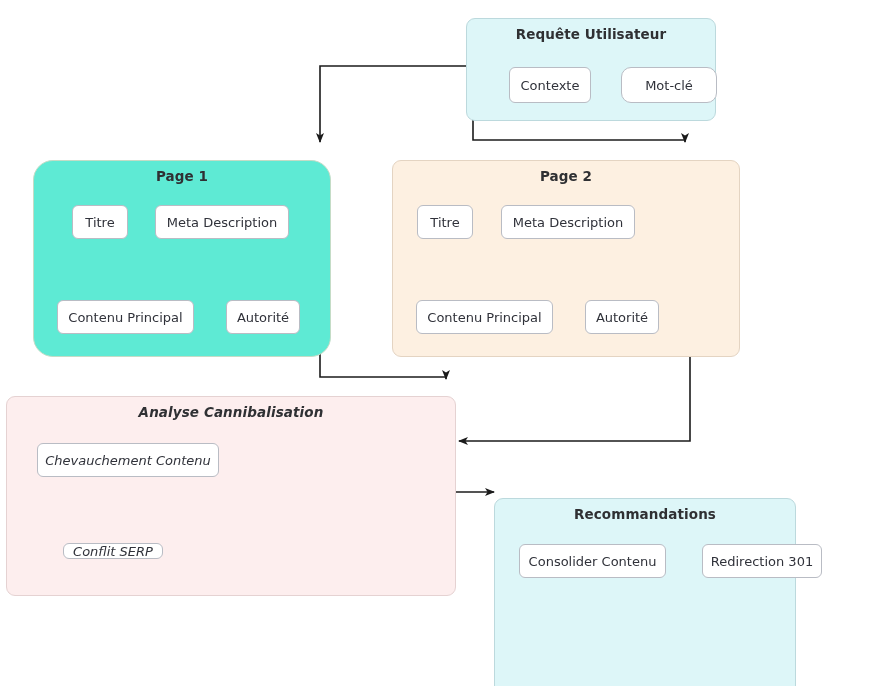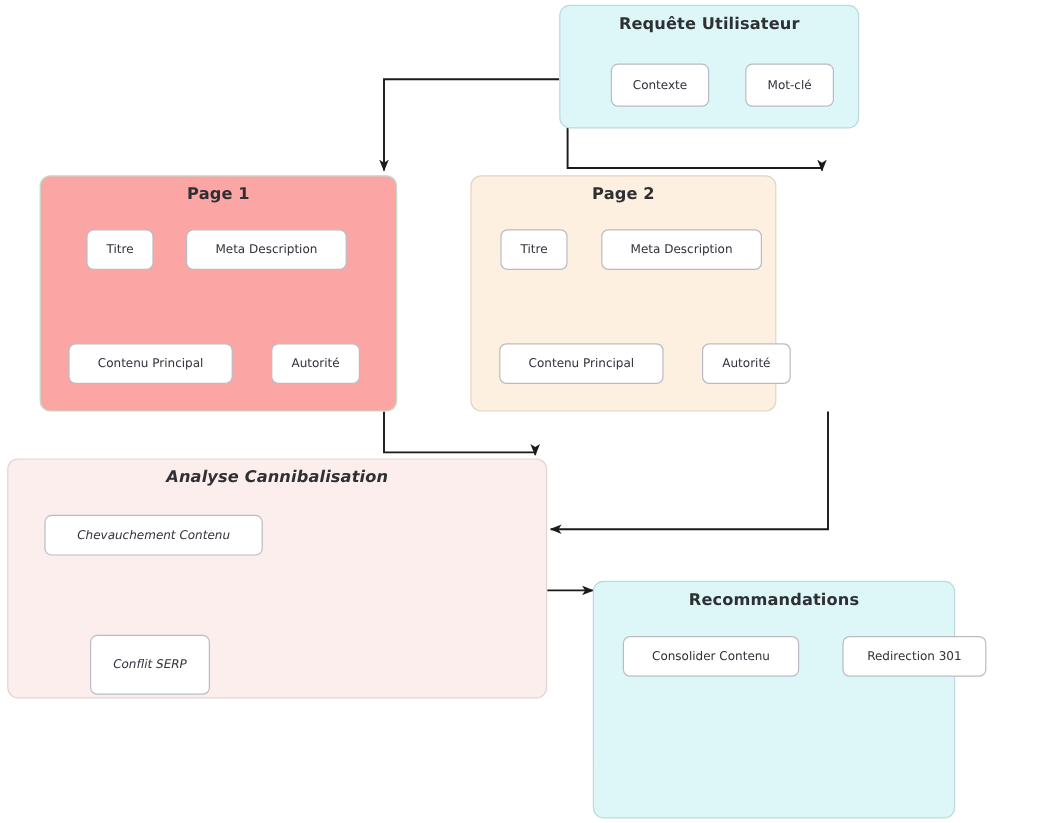--- a/index.html
+++ b/index.html
@@ -28,20 +28,21 @@
     pointer-events: none;
     z-index: 1;
   }
   
   .group {
     position: absolute;
     box-sizing: border-box;
     border-radius: 9px;
     border: 1px solid rgba(0,0,0,0.14);
     z-index: 2;
+    margin-top: 14px;
   }
   .group-title {
     position: absolute;
     left: 0;
     right: 0;
     top: 7px;
     text-align: center;
     font-size: 13.5px;
     font-weight: bold;
     color: #2f3033;
@@ -50,28 +51,28 @@
   
   .node {
     position: absolute;
     box-sizing: border-box;
     background: #ffffff;
     border: 1px solid #b9bcc4;
     border-radius: 6px;
     display: flex;
     align-items: center;
     justify-content: center;
-    font-size: 10px;
+    font-size: 13px;
     color: #30323a;
     white-space: nowrap;
     padding: 0 10px;
   }
   
   .g-cyan   { background: #ddf6f8; border-color: #bcd9dd; }
-  .g-green  { background: #fca5a5; border-color: #c4dcc6; }
+  .g-green  { background: #5eead4; border-color: #c4dcc6; border-radius: 20px; }
   .g-orange { background: #fdf0e1; border-color: #e4d4c2; }
   .g-pink   { background: #fdeeee; border-color: #e5d2d2; font-style: italic; }
 </style>
 </head>
 <body>
 
 <div id="canvas">
 
   <svg id="edges" viewBox="0 0 873 686" width="873" height="686">
     <defs>
@@ -89,43 +90,43 @@
 
       <path d="M 690,343 L 690,441 L 459,441"></path>
 
       <path d="M 456,492 L 494,492"></path>
     </g>
   </svg>
 
   <div class="group g-cyan" style="left:466px; top:4px; width:250px; height:103px;">
     <div class="group-title">Requête Utilisateur</div>
     <div class="node" style="left:42px; top:48px; width:82px; height:36px;">Contexte</div>
-    <div class="node" style="left:154px; top:48px; width:74px; height:36px;">Mot-clé</div>
+    <div class="node" style="left:154px; top:48px; width:96px; height:36px;border-radius:10px;">Mot-clé</div>
   </div>
 
   <div class="group g-green" style="left:33px; top:146px; width:298px; height:197px;">
     <div class="group-title">Page 1</div>
     <div class="node" style="left:38px; top:44px; width:56px; height:34px;">Titre</div>
     <div class="node" style="left:121px; top:44px; width:134px; height:34px;">Meta Description</div>
     <div class="node" style="left:23px; top:139px; width:137px; height:34px;">Contenu Principal</div>
     <div class="node" style="left:192px; top:139px; width:74px; height:34px;">Autorité</div>
   </div>
 
-  <div class="group g-orange" style="left:392px; top:146px; width:255px; height:197px;padding-left:29px;">
+  <div class="group g-orange" style="left:392px; top:146px; width:348px; height:197px;padding-left:29px;">
     <div class="group-title">Page 2</div>
     <div class="node" style="left:24px; top:44px; width:56px; height:34px;">Titre</div>
     <div class="node" style="left:108px; top:44px; width:134px; height:34px;">Meta Description</div>
     <div class="node" style="left:23px; top:139px; width:137px; height:34px;">Contenu Principal</div>
     <div class="node" style="left:192px; top:139px; width:74px; height:34px;">Autorité</div>
   </div>
 
   <div class="group g-pink" style="left:6px; top:382px; width:450px; height:200px;">
     <div class="group-title">Analyse Cannibalisation</div>
     <div class="node" style="left:30px; top:46px; width:182px; height:34px;">Chevauchement Contenu</div>
-    <div class="node" style="left:68px; top:146px; width:100px; height:50px;">Conflit SERP</div>
+    <div class="node" style="left:56px; top:146px; width:100px; height:16px;">Conflit SERP</div>
   </div>
 
   <div class="group g-cyan" style="left:494px; top:484px; width:302px; height:198px;">
     <div class="group-title">Recommandations</div>
     <div class="node" style="left:24px; top:45px; width:147px; height:34px;text-align:center;">Consolider Contenu</div>
     <div class="node" style="left:207px; top:45px; width:120px; height:34px;">Redirection 301</div>
   </div>
 
 </div>
 

